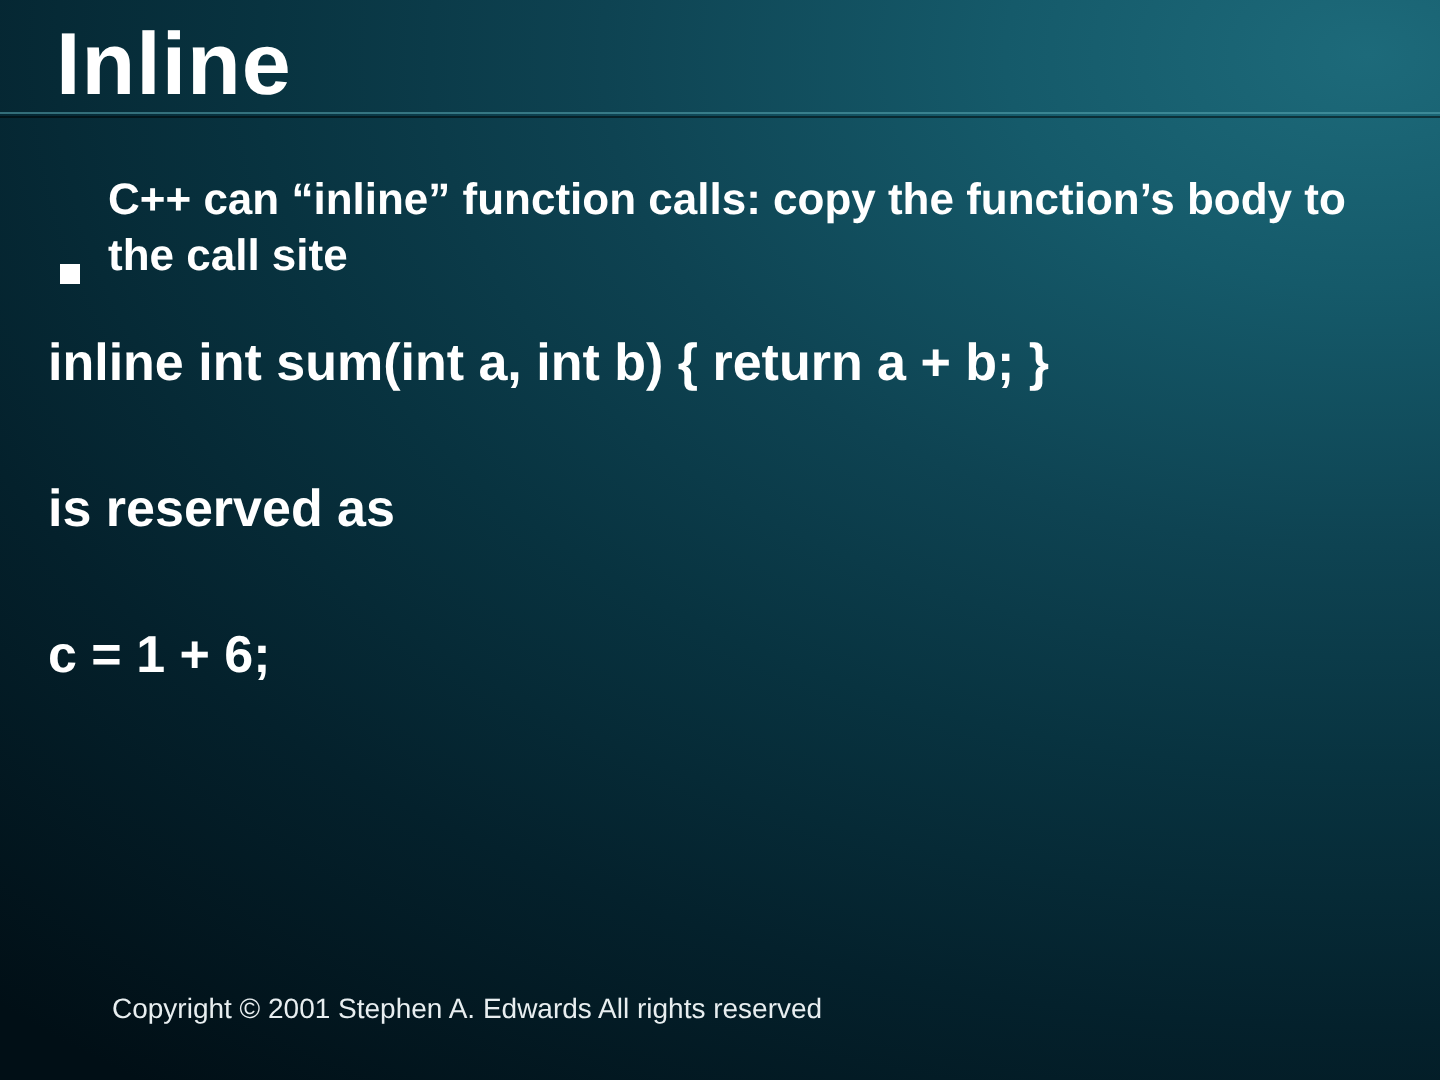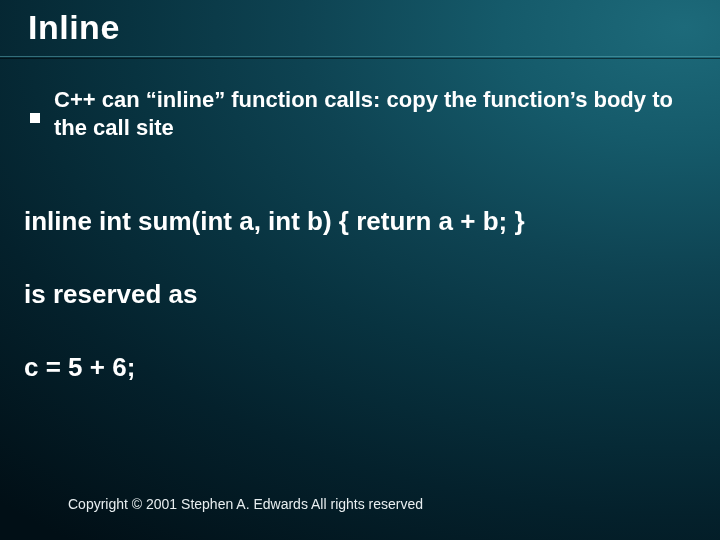--- a/index.html
+++ b/index.html
@@ -21,21 +21,21 @@
                 #04212c 75%,
                 #010f16 100%);
     position: relative;
     color: #ffffff;
     box-sizing: border-box;
   }
   .title {
     position: absolute;
     top: 8px;
     left: 28px;
-    font-size: 34px;
+    font-size: 44px;
     font-weight: bold;
     color: #ffffff;
     letter-spacing: 0.5px;
   }
   .rule {
     position: absolute;
     top: 56px;
     left: 0;
     right: 0;
     height: 0;
@@ -52,22 +52,22 @@
     opacity: 0.5;
   }
   .body {
     position: absolute;
     top: 86px;
     left: 24px;
     right: 24px;
   }
   .bullet-row {
     display: flex;
-    align-items: center;
-    margin-bottom: 64px;
+    align-items: flex-end;
+    margin-bottom: 24px;
   }
   .bullet-mark {
     width: 10px;
     height: 10px;
     margin-top: 8px;
     margin-left: 6px;
     margin-right: 14px;
     flex: 0 0 auto;
     background: #ffffff;
   }
@@ -79,21 +79,21 @@
   }
   .para {
     font-size: 26px;
     font-weight: bold;
     color: #ffffff;
     margin-top: 0;
     margin-bottom: 42px;
   }
   .copyright {
     position: absolute;
-    left: 68px;
+    left: 56px;
     bottom: 28px;
     font-size: 14px;
     color: #e8eef0;
   }
 </style>
 </head>
 <body>
 
 <div class="slide">
 
@@ -103,19 +103,19 @@
 
   <div class="body">
 
     <div class="bullet-row">
       <div class="bullet-mark"></div>
       <div class="bullet-text">C++ can “inline” function calls: copy the function’s body to the call site</div>
     </div>
 
     <div class="para">inline int sum(int a, int b) { return a + b; }</div>
     <div class="para">is reserved as</div>
-    <div class="para">c = 5 + 6;</div>
+    <div class="para">c = 1 + 6;</div>
 
   </div>
 
   <div class="copyright">Copyright © 2001 Stephen A. Edwards  All rights reserved</div>
 
 </div>
 
 </body></html>

